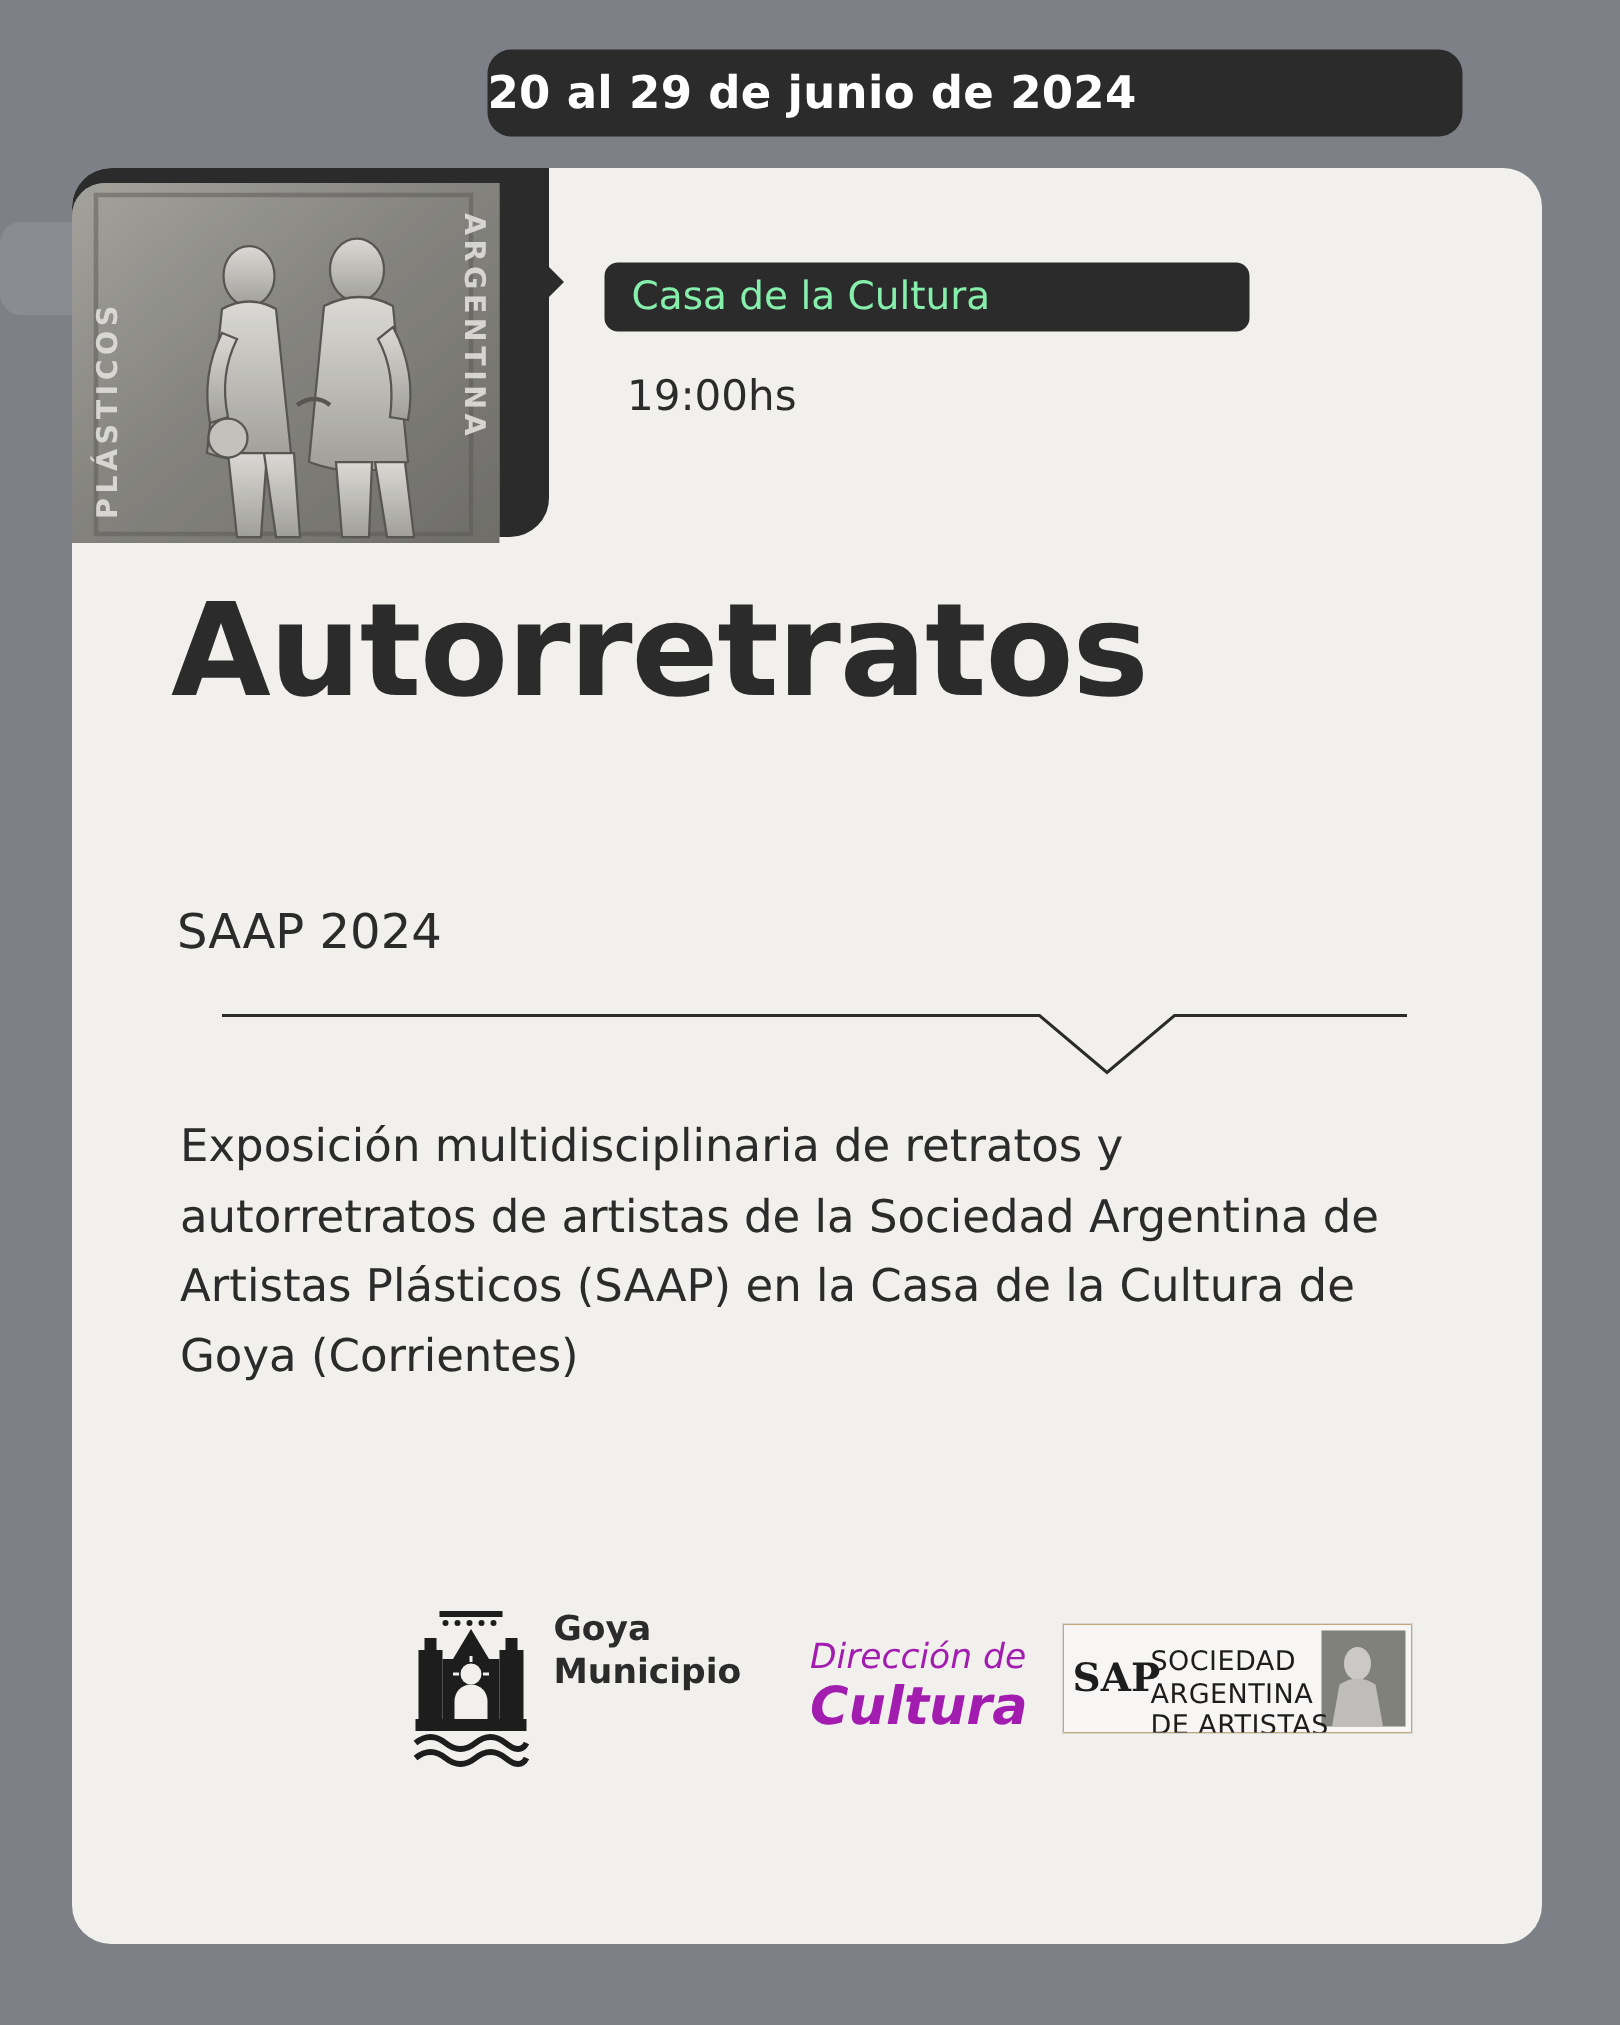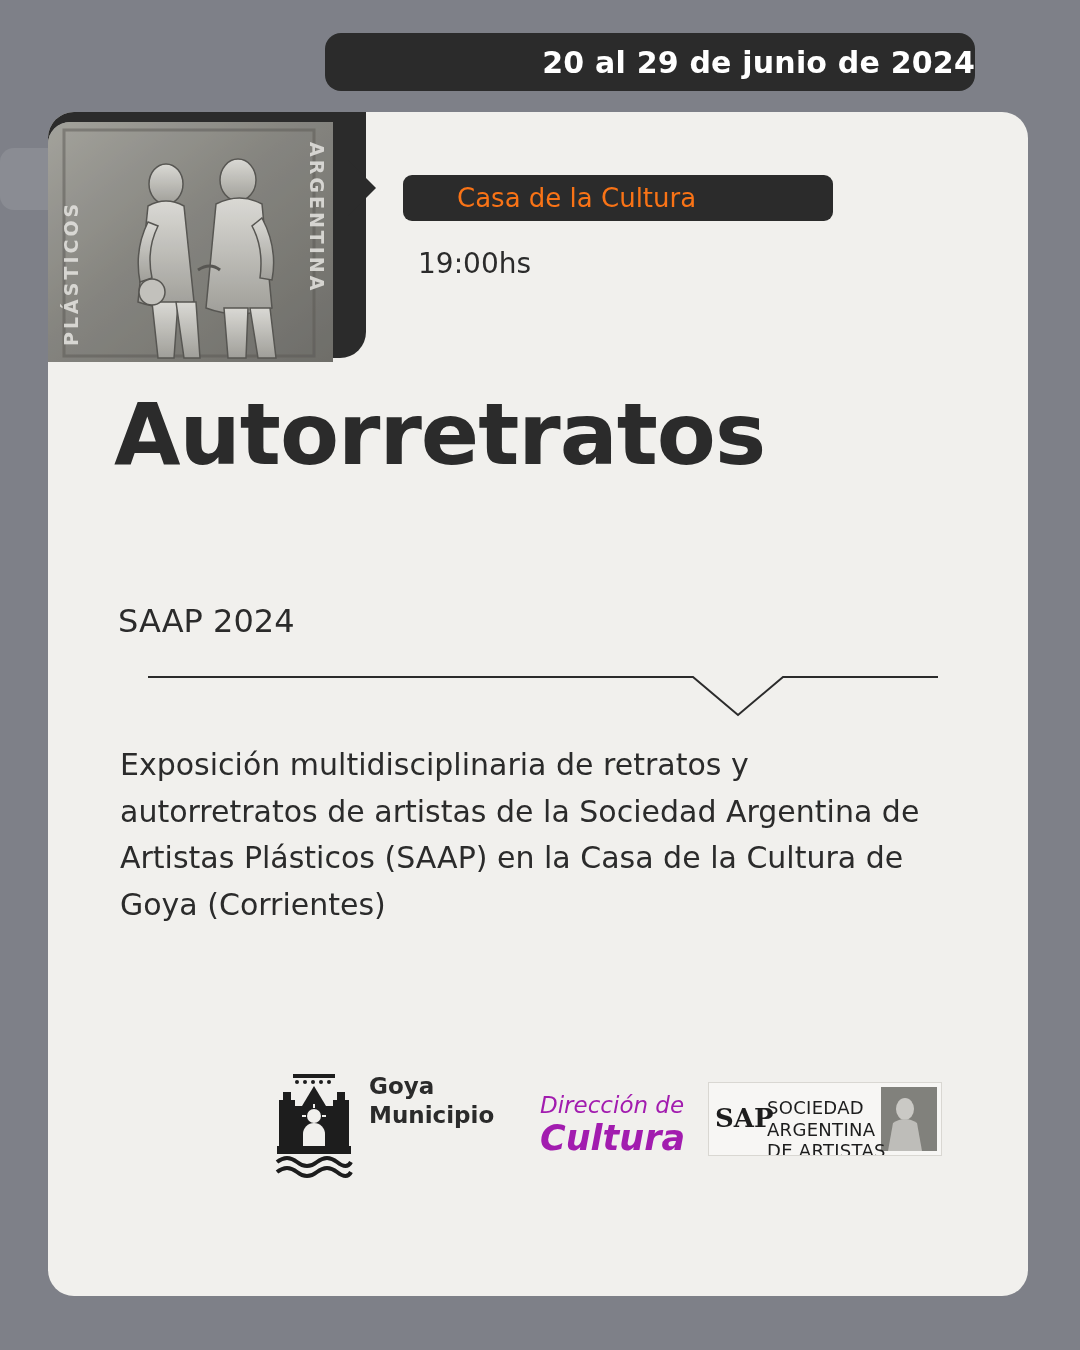--- a/index.html
+++ b/index.html
@@ -19,21 +19,21 @@
   .date-banner {
     position: absolute;
     left: 325px;
     top: 33px;
     width: 650px;
     height: 58px;
     background: #2b2b2b;
     border-radius: 16px;
     display: flex;
     align-items: center;
-    justify-content: flex-end;
+    justify-content: flex-start;
   }
   .date-banner span {
     color: #ffffff;
     font-size: 30px;
     font-weight: bold;
     letter-spacing: 0.2px;
   }
 
   
   .left-tab {
@@ -99,23 +99,22 @@
     width: 430px;
     height: 46px;
     background: #2b2b2b;
     border-radius: 9px;
     display: flex;
     align-items: center;
     padding-left: 18px;
     box-sizing: border-box;
   }
   .venue-pill span {
-    color: #f97316;
+    color: #86efac;
     font-size: 26px;
-    margin-left: 36px;
   }
   .time-text {
     position: absolute;
     left: 370px;
     top: 135px;
     font-size: 28px;
     color: #2b2b2b;
   }
 
   

